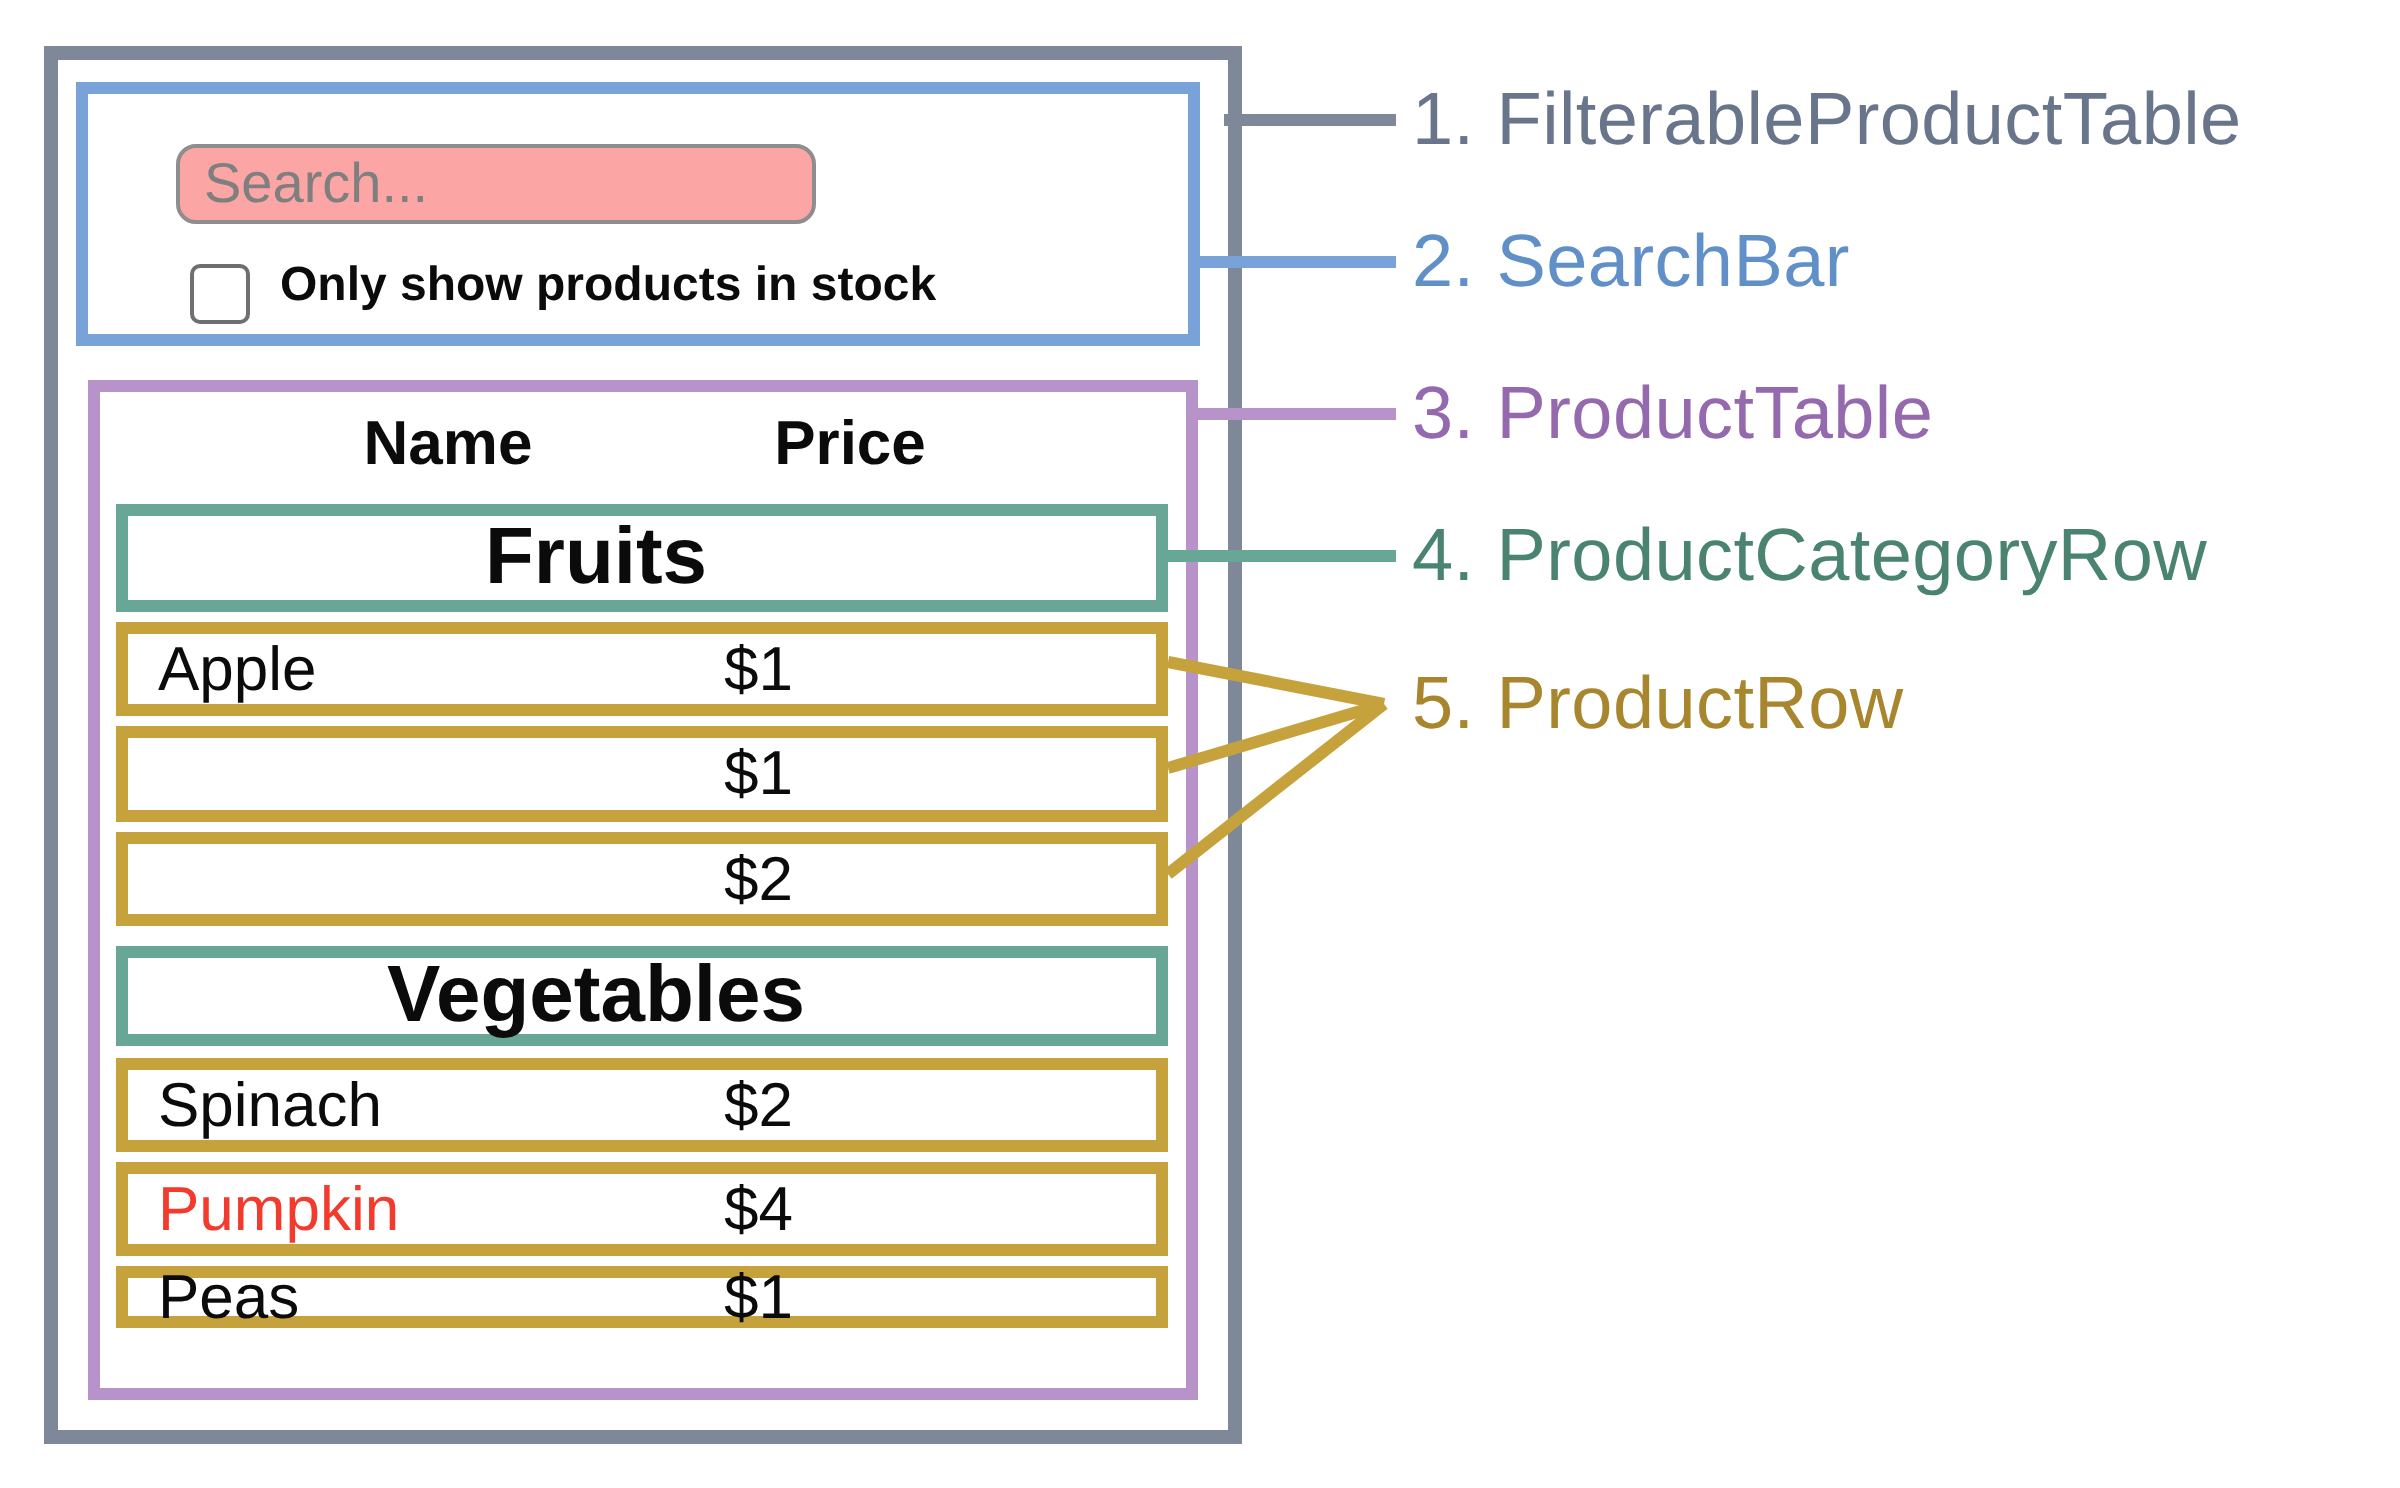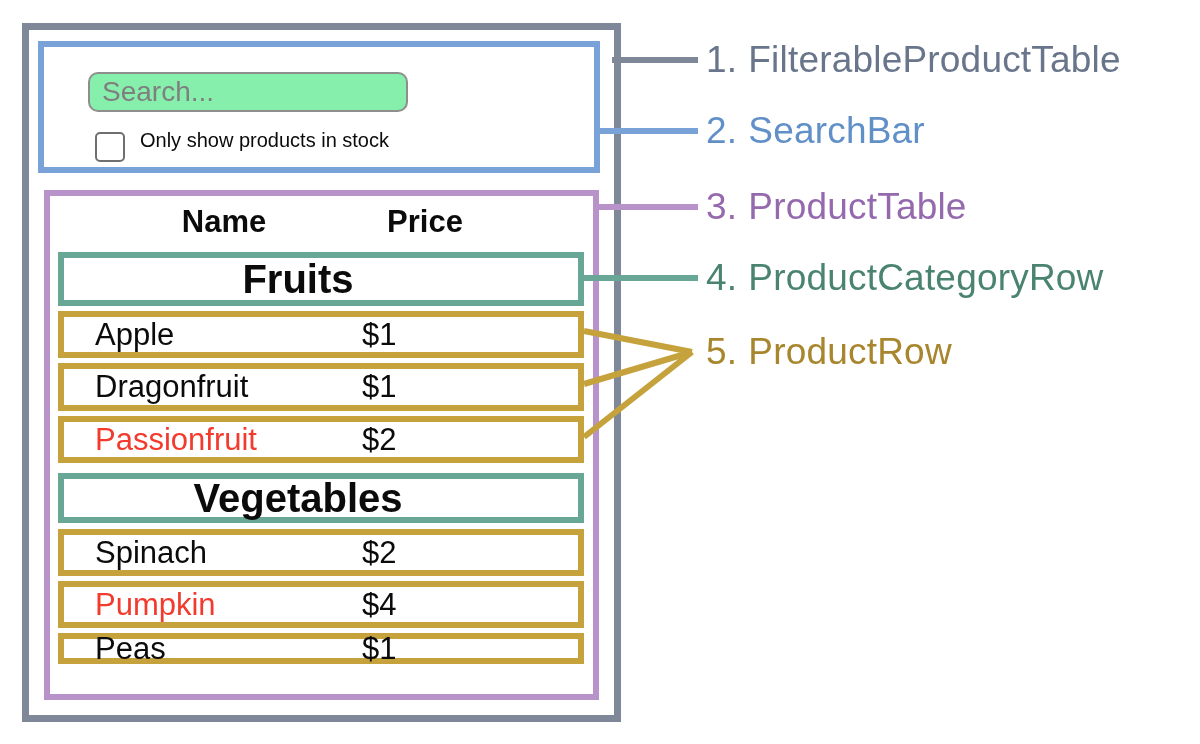--- a/index.html
+++ b/index.html
@@ -7,44 +7,44 @@
     position:relative;width:1200px;height:744px;background:#ffffff;overflow:hidden;
     font-family:"Liberation Sans","DejaVu Sans",sans-serif;
   }
   .abs{position:absolute;box-sizing:border-box;}
   
   .outer-box{left:22px;top:23px;width:599px;height:699px;border:7px solid var(--c-frame_gray);background:#fff;}
   .searchbar-box{left:38px;top:41px;width:562px;height:132px;border:6px solid var(--c-searchbar_blue);background:#fff;}
   .search-input{
     left:88px;top:72px;width:320px;height:40px;border:2px solid var(--c-input_border);
     border-radius:10px;font-size:28px;padding:0 12px;color:#555;outline:none;
-    font-family:"Liberation Sans","DejaVu Sans",sans-serif;background:#86efac;
+    font-family:"Liberation Sans","DejaVu Sans",sans-serif;background:#fca5a5;
   }
   .search-input::placeholder{color:var(--c-placeholder_gray);opacity:1;}
   .checkbox{left:95px;top:132px;width:30px;height:30px;border:2px solid #6f6f6f;border-radius:5px;background:#fff;cursor:pointer;}
-  .checkbox-label{left:140px;top:129px;font-size:20px;color:var(--c-text_black);white-space:nowrap;}
+  .checkbox-label{left:140px;top:129px;font-size:24px;color:var(--c-text_black);white-space:nowrap;font-weight:bold;}
   .producttable-box{left:44px;top:190px;width:555px;height:510px;border:6px solid var(--c-producttable_purple);background:#fff;}
   .hdr{top:204px;transform:translateX(-50%);font-weight:bold;font-size:31px;color:var(--c-text_black);white-space:nowrap;}
   .hdr-name{left:224px;}
   .hdr-price{left:425px;}
   
   .trow{left:58px;width:526px;background:#fff;}
   .trow .inner{position:relative;width:100%;height:100%;}
   .cat-row{border:6px solid var(--c-categoryrow_teal);}
   .prod-row{border:6px solid var(--c-productrow_gold);}
   .row-fruits{top:252px;height:54px;}
   .row-apple{top:311px;height:47px;}
   .row-dragonfruit{top:363px;height:48px;}
   .row-passionfruit{top:416px;height:47px;}
   .row-vegetables{top:473px;height:50px;}
   .row-spinach{top:529px;height:47px;text-align:right;}
   .row-pumpkin{top:581px;height:47px;}
   .row-peas{top:633px;height:31px;}
   .cell{position:absolute;top:50%;transform:translateY(-50%);font-size:31px;color:var(--c-text_black);white-space:nowrap;}
-  .cell-name{left:31px;}
+  .cell-name{left:15px;}
   .cell-price{left:298px;}
   .cell-name.oos{color:var(--c-out_of_stock_red);}
   .cat-label{position:absolute;left:234px;top:50%;transform:translate(-50%,-50%);font-weight:bold;font-size:40px;color:var(--c-text_black);white-space:nowrap;}
   
   .legend-item{position:absolute;left:706px;height:46px;display:flex;align-items:center;font-size:37px;font-weight:500;white-space:nowrap;letter-spacing:0.2px;}
   .legend-item .num{margin-right:11px;}
   .li-1{top:37px;} .li-2{top:108px;} .li-3{top:184px;} .li-4{top:255px;} .li-5{top:329px;}
   
   #connectors{position:absolute;left:0;top:0;width:1200px;height:744px;pointer-events:none;}
   #connectors line{stroke-width:6;}
@@ -73,28 +73,26 @@
 
   <div class="abs trow prod-row row-apple">
     <div class="inner">
       <span class="cell cell-name">Apple</span>
       <span class="cell cell-price">$1</span>
     </div>
   </div>
 
   <div class="abs trow prod-row row-dragonfruit">
     <div class="inner">
-      <span class="cell cell-name">Dragonfruit</span>
       <span class="cell cell-price">$1</span>
     </div>
   </div>
 
   <div class="abs trow prod-row row-passionfruit">
     <div class="inner">
-      <span class="cell cell-name oos">Passionfruit</span>
       <span class="cell cell-price">$2</span>
     </div>
   </div>
 
   <div class="abs trow cat-row row-vegetables">
     <div class="inner">
         <span class="cat-label">Vegetables</span>
       </div>
   </div>
 

